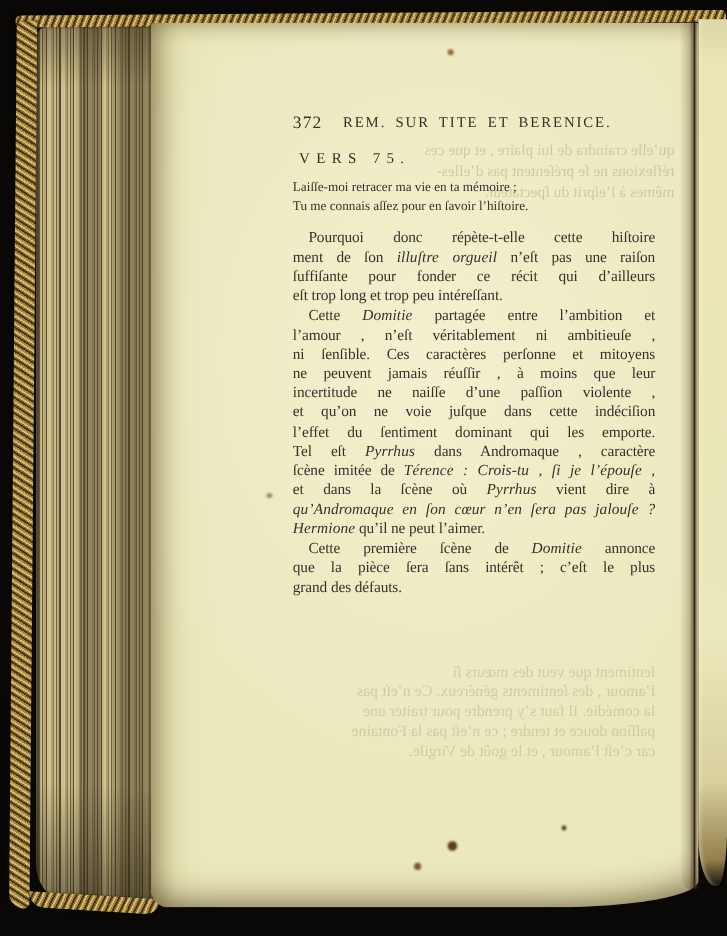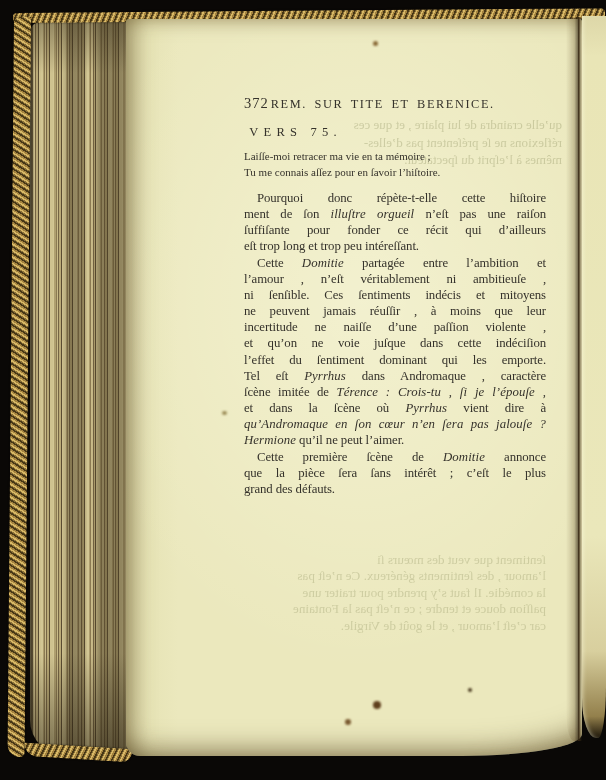--- a/index.html
+++ b/index.html
@@ -75,21 +75,21 @@
     border-bottom-left-radius:14px 40px;
     border-bottom-right-radius:8px 52px;
     box-shadow:inset 3px 0 4px -2px rgba(255,255,230,.5);
   }
 
   
   .text-col{
     position:absolute;left:118px;top:0;width:302px;padding-top:76px;
     color:#35322b;
   }
-  .pg-header{display:flex;align-items:flex-end;gap:2px;}
+  .pg-header{display:flex;align-items:flex-start;gap:17px;}
   .pagenum{font-size:14.5px;letter-spacing:1px;}
   .running-title{font-size:12.3px;letter-spacing:1.6px;word-spacing:3px;white-space:nowrap;}
   .heading{margin-top:13px;font-size:12.5px;letter-spacing:.42em;text-indent:.42em;}
   .verse{margin-top:8px;font-size:11px;line-height:16px;}
   .verse .vline{white-space:nowrap;}
   .bodytext{margin-top:10px;font-size:12.8px;line-height:16.15px;letter-spacing:-.1px;}
   .bline{text-align:justify;text-align-last:justify;}
   .bline.last{text-align-last:left;}
   .bline.first{text-indent:13px;}
   em{font-style:italic;letter-spacing:.1px;}
@@ -134,21 +134,21 @@
           <div class="vline">Laiſſe-moi retracer ma vie en ta mémoire ;</div>
           <div class="vline">Tu me connais aſſez pour en ſavoir l’hiſtoire.</div>
         </div>
       <div class="bodytext" id="bodytext">
           <div class="bline first"><span>Pourquoi donc répète-t-elle cette hiſtoire</span></div>
           <div class="bline"><span>ment de ſon </span><em>illuſtre orgueil</em><span> n’eſt pas une raiſon</span></div>
           <div class="bline"><span>ſuffiſante pour fonder ce récit qui d’ailleurs</span></div>
           <div class="bline last"><span>eſt trop long et trop peu intéreſſant.</span></div>
           <div class="bline first"><span>Cette </span><em>Domitie</em><span> partagée entre l’ambition et</span></div>
           <div class="bline"><span>l’amour , n’eſt véritablement ni ambitieuſe ,</span></div>
-          <div class="bline"><span>ni ſenſible. Ces ſentiments indécis et mitoyens</span></div>
+          <div class="bline"><span>ni ſenſible. Ces caractères perſonne et mitoyens</span></div>
           <div class="bline"><span>ne peuvent jamais réuſſir , à moins que leur</span></div>
           <div class="bline"><span>incertitude ne naiſſe d’une paſſion violente ,</span></div>
           <div class="bline"><span>et qu’on ne voie juſque dans cette indéciſion</span></div>
           <div class="bline"><span>l’effet du ſentiment dominant qui les emporte.</span></div>
           <div class="bline"><span>Tel eſt </span><em>Pyrrhus</em><span> dans Andromaque , caractère</span></div>
           <div class="bline"><span>ſcène imitée de </span><em>Térence : Crois-tu , ſi je l’épouſe ,</em></div>
           <div class="bline"><span>et dans la ſcène où </span><em>Pyrrhus</em><span> vient dire à</span></div>
           <div class="bline"><em>qu’Andromaque en ſon cœur n’en ſera pas jalouſe ?</em></div>
           <div class="bline last"><em>Hermione</em><span> qu’il ne peut l’aimer.</span></div>
           <div class="bline first"><span>Cette première ſcène de </span><em>Domitie</em><span> annonce</span></div>

